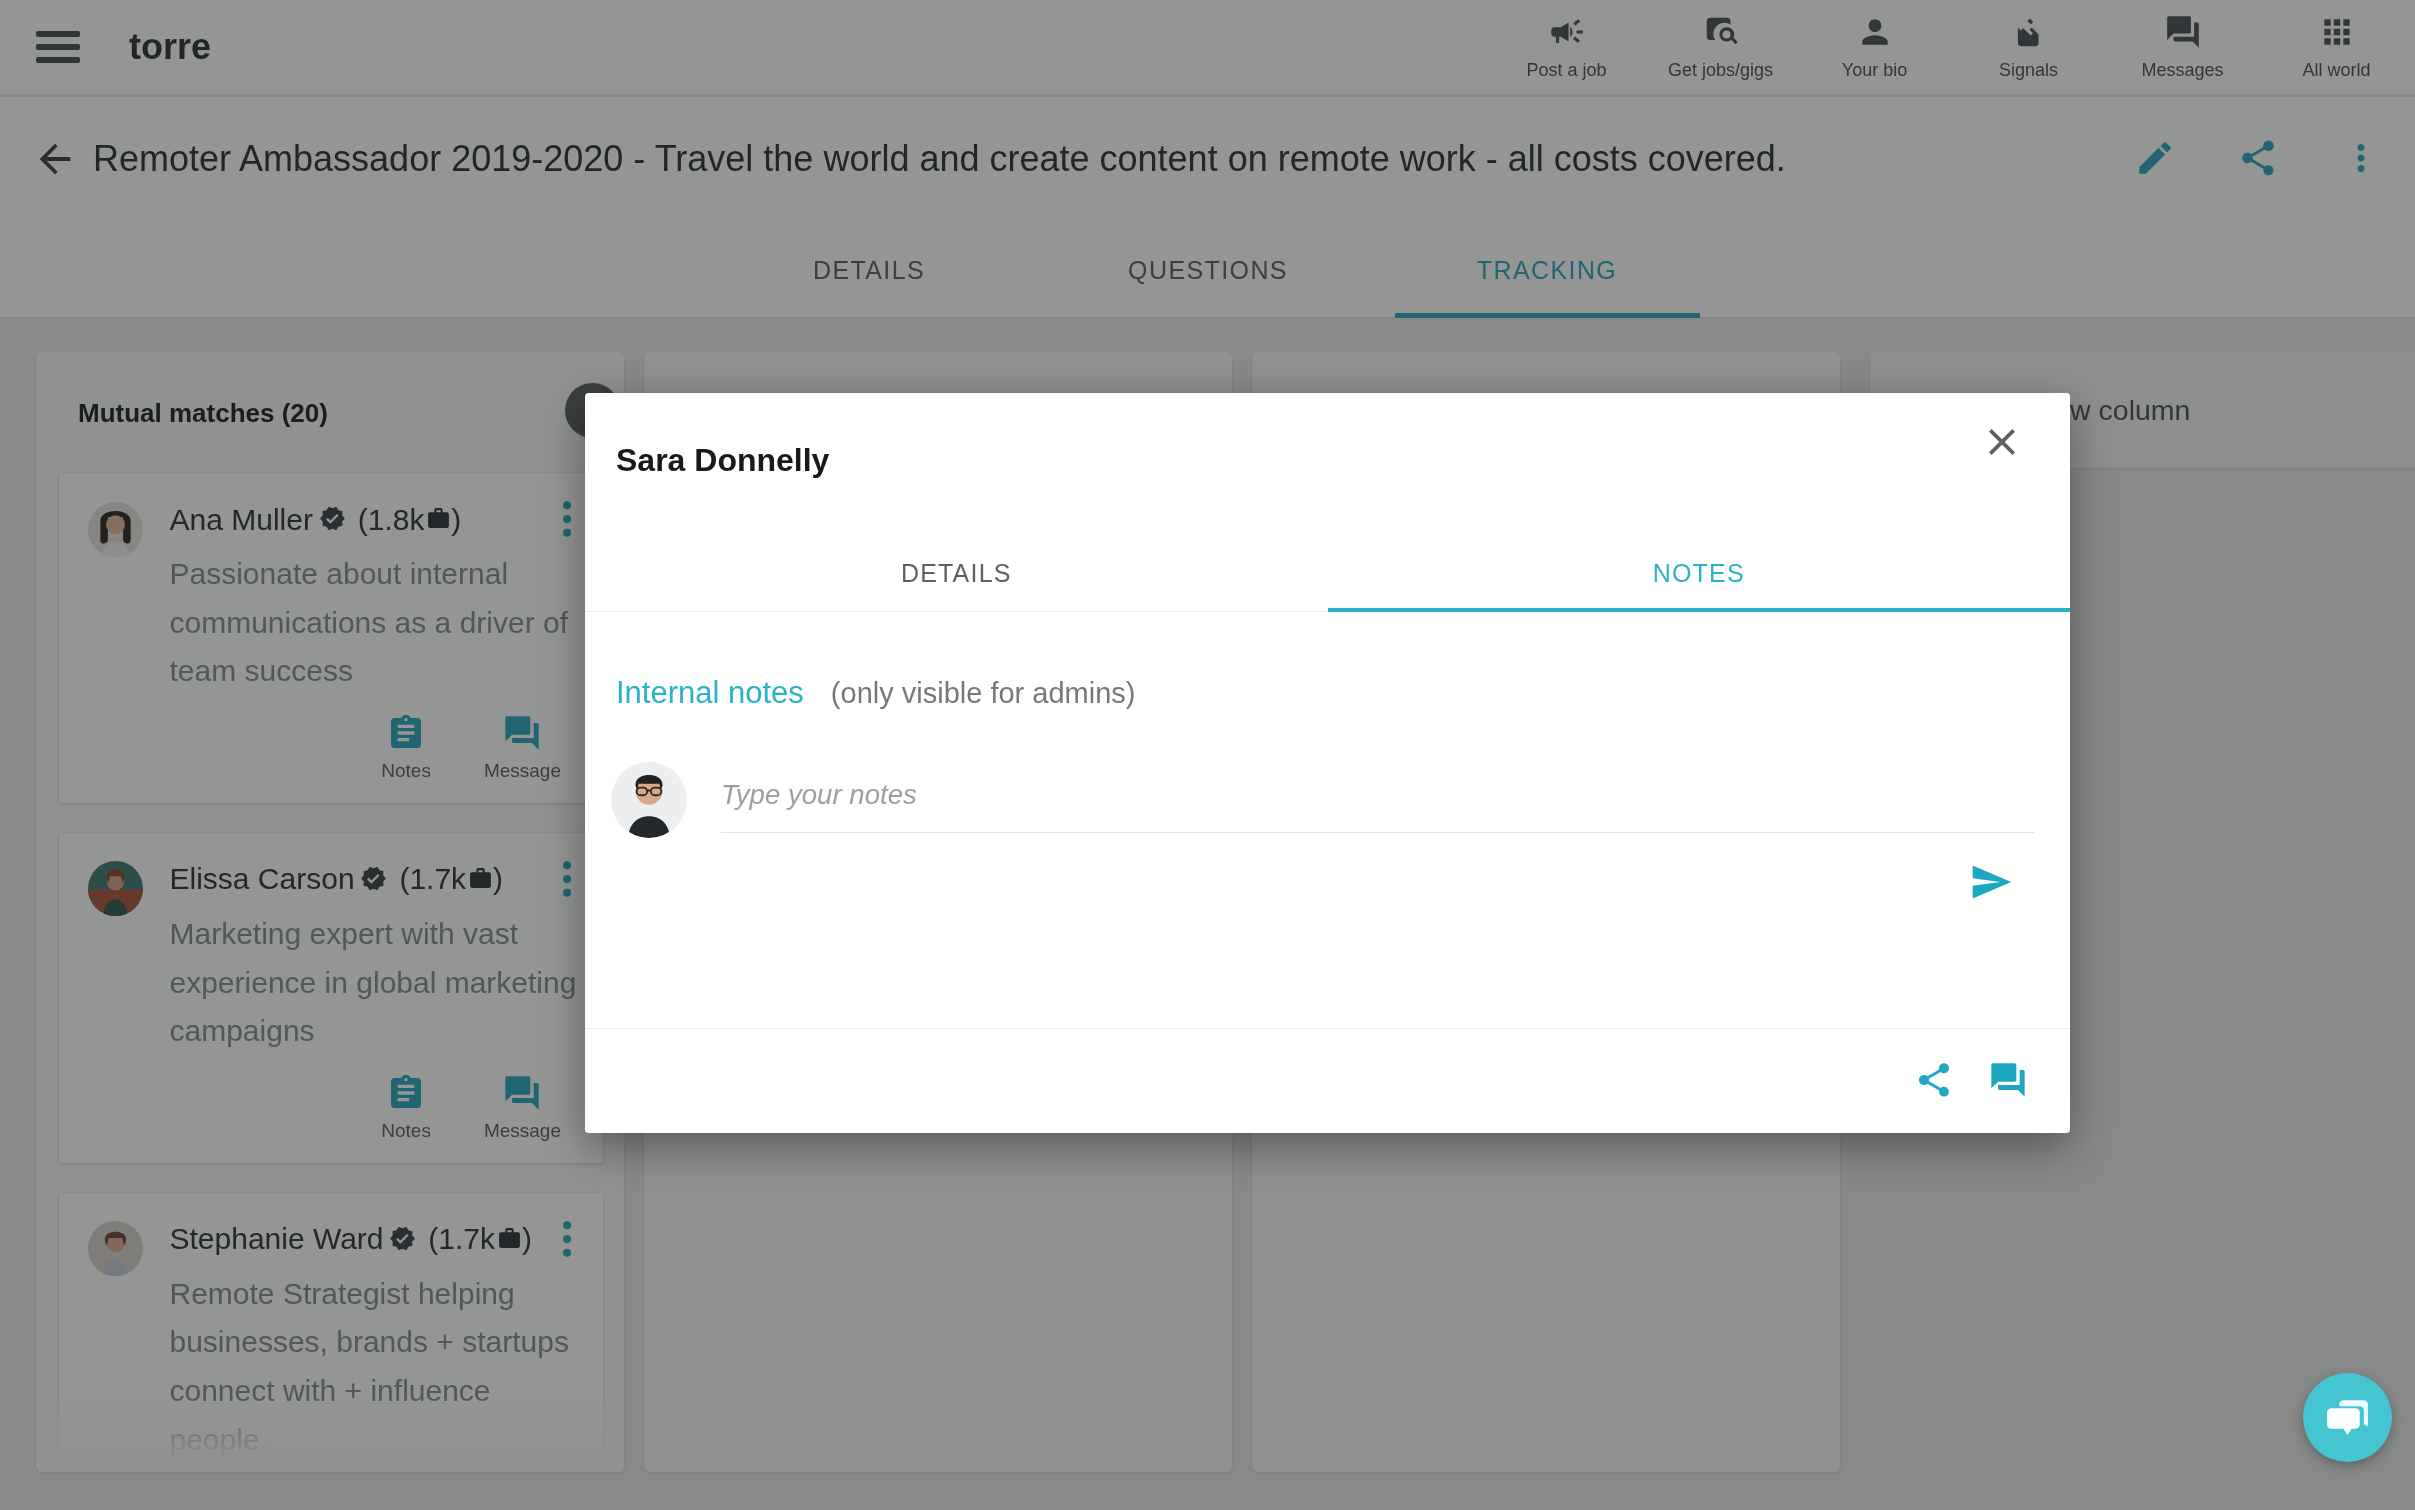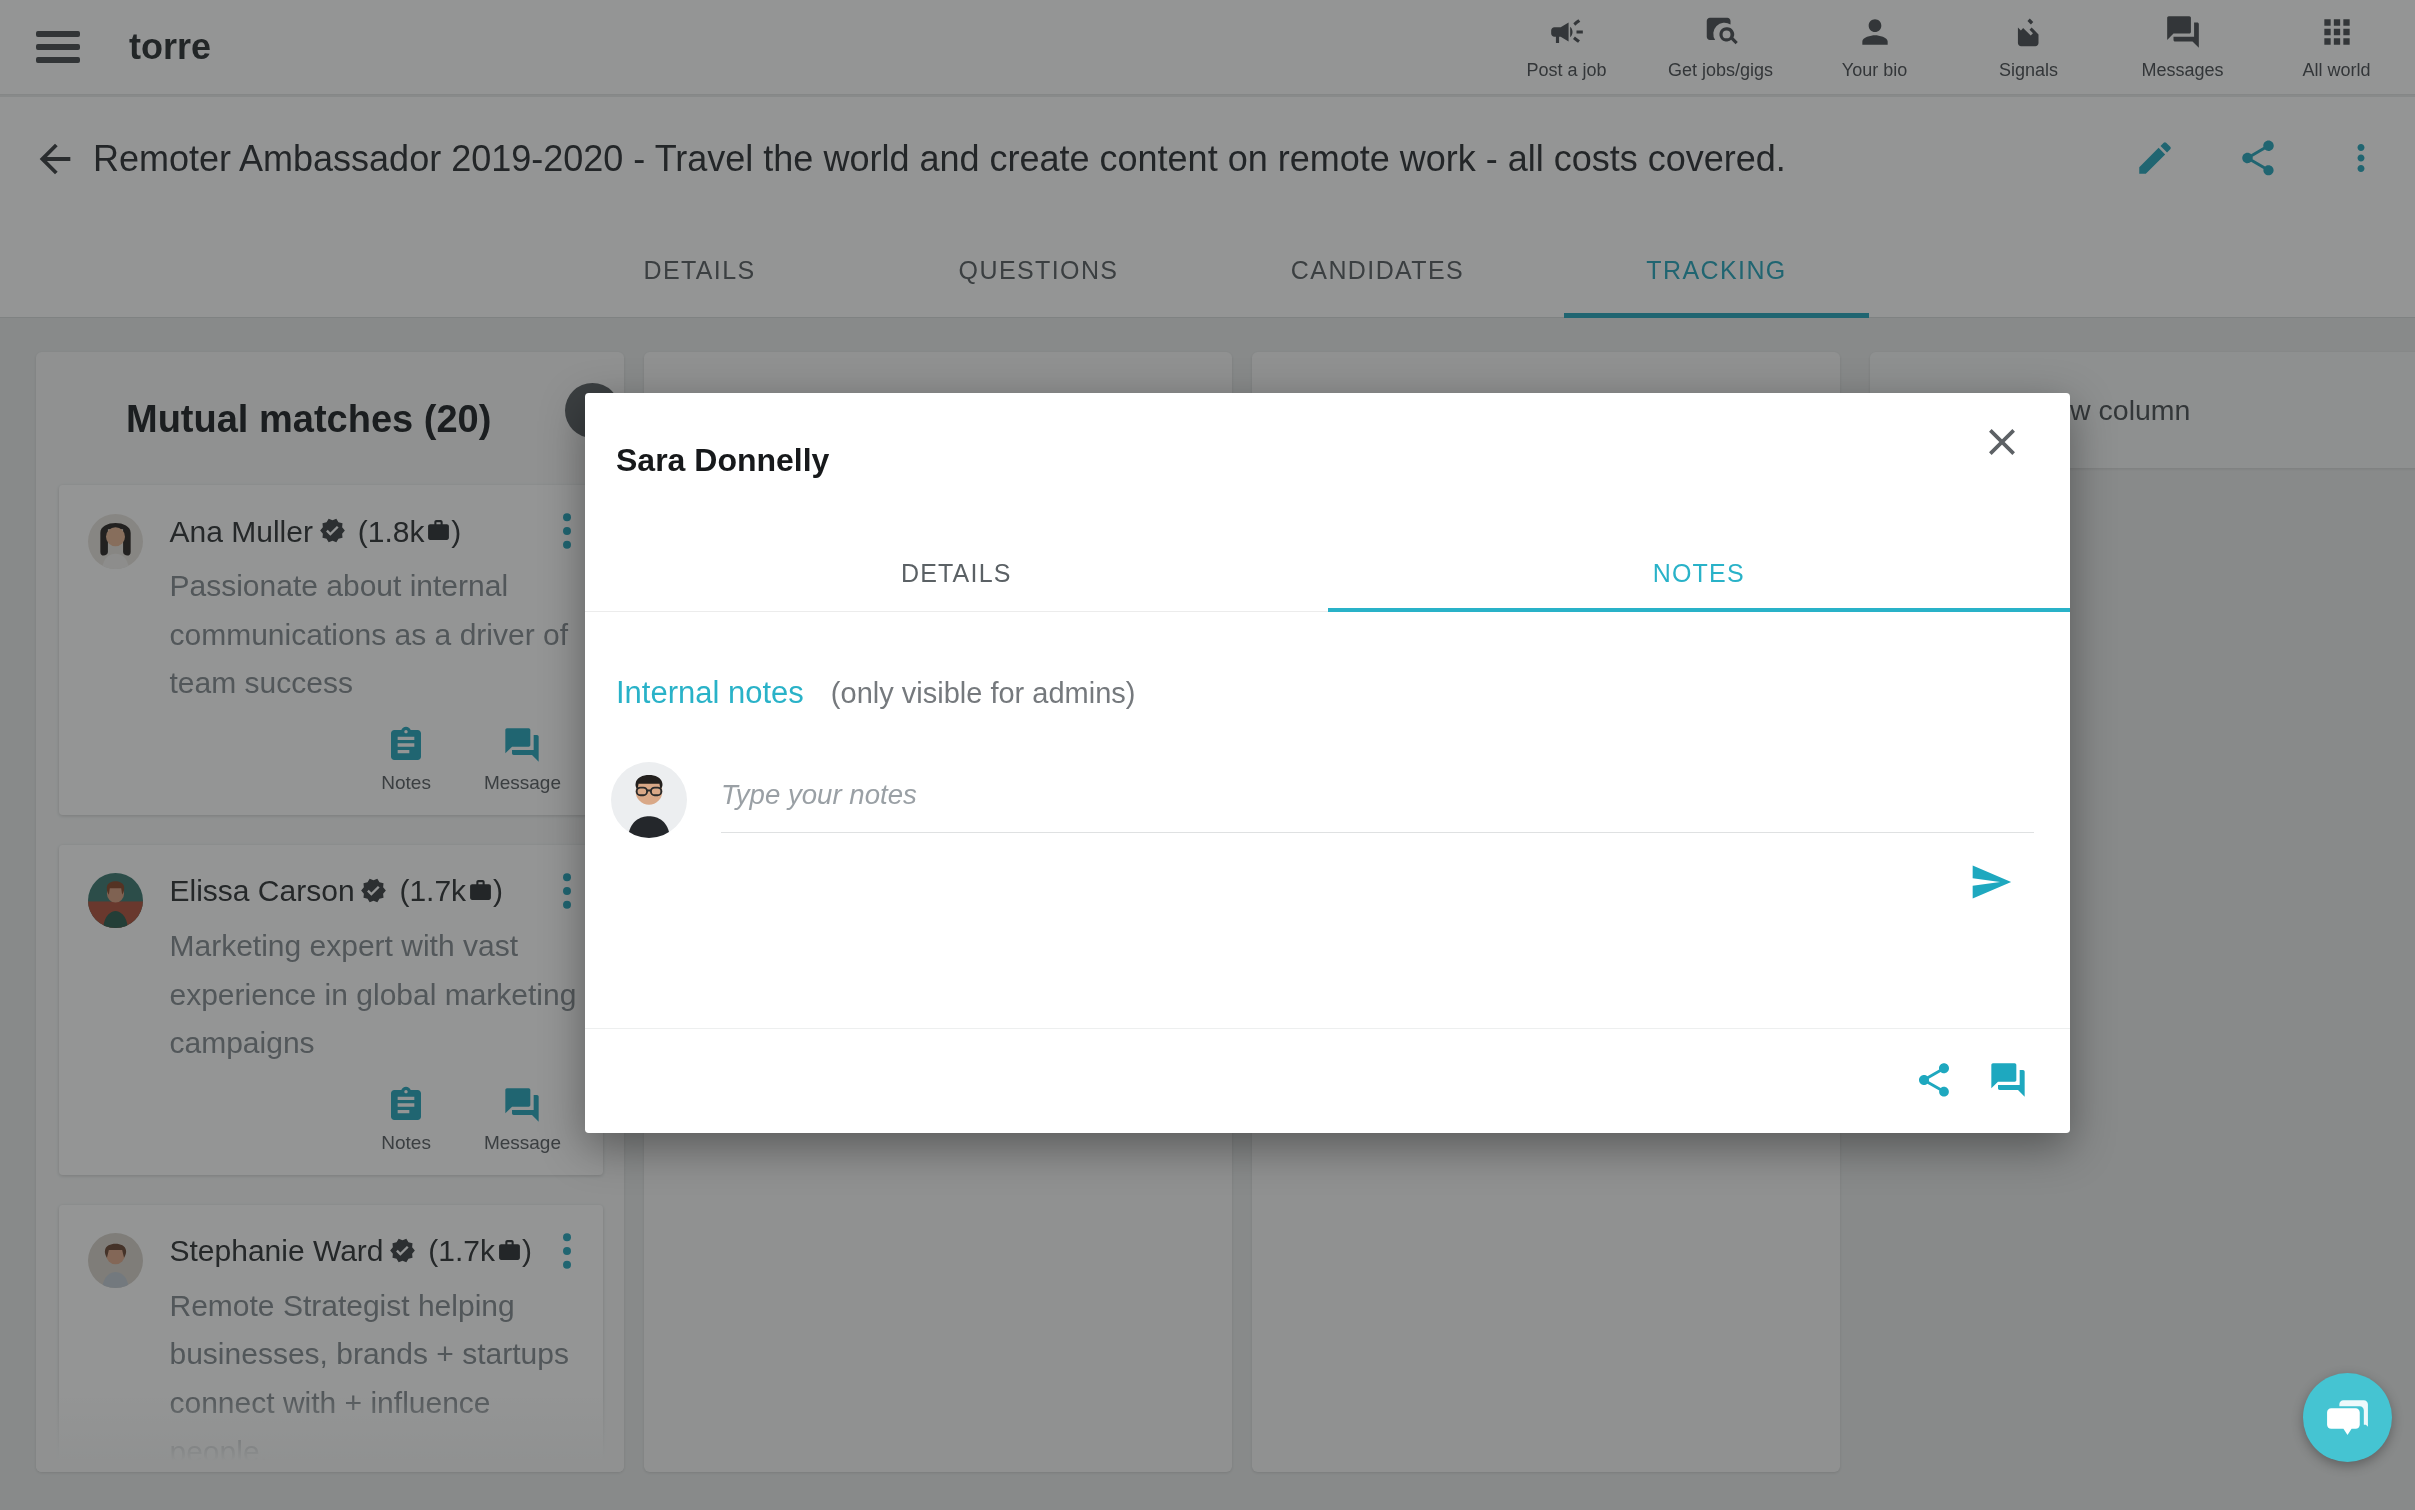--- a/index.html
+++ b/index.html
@@ -34,21 +34,21 @@
          padding-bottom:32px; cursor:pointer; position:relative; }
   .tab.active { color:#2aa7bd; }
   .tab.active::after { content:""; position:absolute; left:17px; right:17px; bottom:-1.9px; height:5.7px; background:#2aa7bd; }
 
   
   .board { position:absolute; top:318px; left:0; width:100%; height:1193px; background:#e9ebeb; }
   .columns { position:absolute; top:34px; left:36px; display:flex; gap:20px; }
   .column { width:588px; height:1120px; background:#f7f8f8; border-radius:5.7px; position:relative;
             box-shadow:0 1px 2.9px rgba(0,0,0,.12); overflow:hidden; }
   .column-head { display:flex; align-items:center; padding:46px 25px 0 42px; }
-  .column-title { font-size:38px; font-weight:bold; color:#212427;margin-left:48px; }
+  .column-title { font-size:26px; font-weight:bold; color:#212427; }
   .column-badge { position:absolute; top:31px; right:3.8px; width:55px; height:55px; border-radius:50%;
                   background:#5c6064; cursor:pointer; }
   .cards { padding:44px 21px 0 23px; display:flex; flex-direction:column; gap:30px; }
   .card { background:#ffffff; border-radius:3.8px; box-shadow:0 1px 3.8px rgba(0,0,0,.16);
           padding:28.5px 25px 21px 28.5px; position:relative; }
   .card-more { position:absolute; top:23px; right:17px; width:38px; height:49px; cursor:pointer; }
   .card-more svg { width:38px; height:49px; fill:#2aa7bd; }
   .card-top { display:flex; }
   .card-avatar { width:55px; height:55px; border-radius:50%; flex:none; overflow:hidden; }
   .card-avatar svg { width:55px; height:55px; display:block; }
@@ -174,21 +174,20 @@
           </svg></span>
       <span><svg viewBox="0 0 24 24">
             <path d="M12 8c1.1 0 2-.9 2-2s-.9-2-2-2-2 .9-2 2 .9 2 2 2zm0 2c-1.1 0-2 .9-2 2s.9 2 2 2 2-.9 2-2-.9-2-2-2zm0 6c-1.1 0-2 .9-2 2s.9 2 2 2 2-.9 2-2-.9-2-2-2z"></path>
           </svg></span>
     </div>
   </div>
 
   <div class="tabs-row">
     <div class="tab">DETAILS</div>
     <div class="tab">QUESTIONS</div>
-    <div class="tab">CANDIDATES</div>
     <div class="tab active">TRACKING</div>
   </div>
 
   <div class="board">
     <div class="columns">
 
       <div class="column">
         <div class="column-head">
           <div class="column-title">Mutual matches (20)</div>
         </div>

